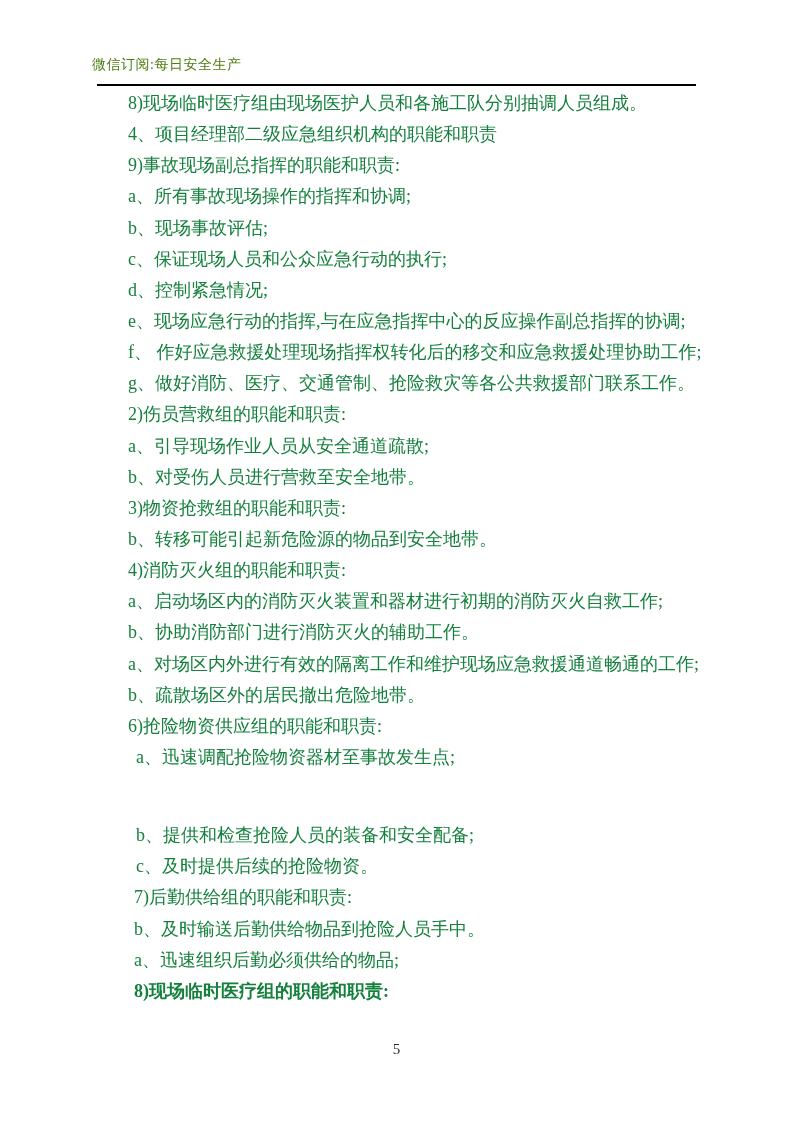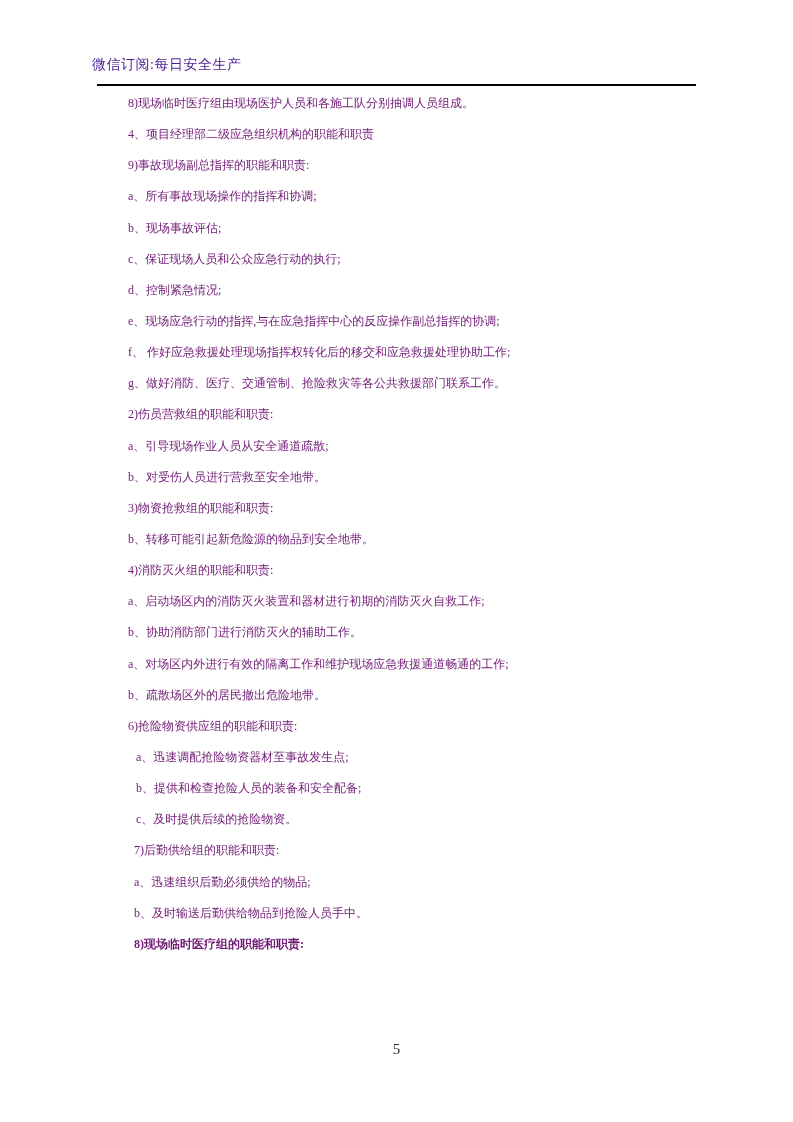--- a/index.html
+++ b/index.html
@@ -14,43 +14,43 @@
     background: #ffffff;
     overflow: hidden;
     font-family: "Liberation Serif", "DejaVu Serif", serif;
   }
   .header-text {
     position: absolute;
     left: 92px;
     top: 56px;
     font-size: 14px;
     letter-spacing: 0.5px;
-    color: #4c1d95;
+    color: #4d7c0f;
     white-space: nowrap;
   }
   .divider {
     position: absolute;
     left: 97px;
     top: 84px;
     width: 599px;
     height: 2px;
     background: #000000;
   }
   .content {
     position: absolute;
     left: 96px;
     top: 88px;
     width: 610px;
   }
   .line {
     margin: 0;
     height: 31.15px;
     line-height: 31.15px;
-    font-size: 12px;
-    color: #701a75;
+    font-size: 18px;
+    color: #15803d;
     text-indent: 32px;
     white-space: nowrap;
   }
   .footer {
     position: absolute;
     left: 0;
     top: 1040px;
     width: 100%;
     text-align: center;
   }
@@ -83,24 +83,24 @@
       <p class="line">b、对受伤人员进行营救至安全地带。</p>
       <p class="line">3)物资抢救组的职能和职责:</p>
       <p class="line">b、转移可能引起新危险源的物品到安全地带。</p>
       <p class="line">4)消防灭火组的职能和职责:</p>
       <p class="line">a、启动场区内的消防灭火装置和器材进行初期的消防灭火自救工作;</p>
       <p class="line">b、协助消防部门进行消防灭火的辅助工作。</p>
       <p class="line">a、对场区内外进行有效的隔离工作和维护现场应急救援通道畅通的工作;</p>
       <p class="line">b、疏散场区外的居民撤出危险地带。</p>
       <p class="line">6)抢险物资供应组的职能和职责:</p>
       <p class="line" style="text-indent: 40px;">a、迅速调配抢险物资器材至事故发生点;</p>
-      <p class="line" style="text-indent: 40px;">b、提供和检查抢险人员的装备和安全配备;</p>
+      <p class="line" style="text-indent: 40px; margin-top: 47px;">b、提供和检查抢险人员的装备和安全配备;</p>
       <p class="line" style="text-indent: 40px;">c、及时提供后续的抢险物资。</p>
       <p class="line" style="text-indent: 38px;">7)后勤供给组的职能和职责:</p>
+      <p class="line" style="text-indent: 38px;">b、及时输送后勤供给物品到抢险人员手中。</p>
       <p class="line" style="text-indent: 38px;">a、迅速组织后勤必须供给的物品;</p>
-      <p class="line" style="text-indent: 38px;">b、及时输送后勤供给物品到抢险人员手中。</p>
       <p class="line" style="text-indent: 38px; font-weight: bold;">8)现场临时医疗组的职能和职责:</p>
     </div>
 
   <div class="footer">
     <span class="page-number">5</span>
   </div>
 </div>
 
 </body></html>

